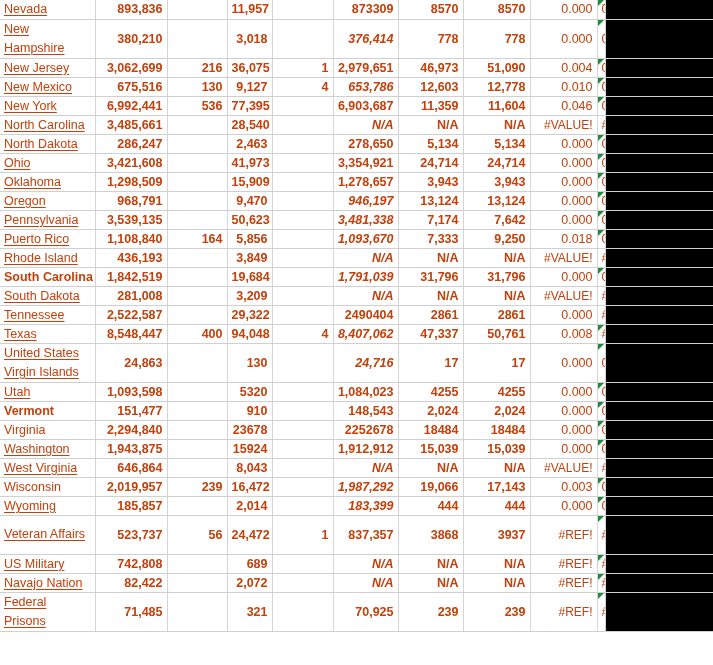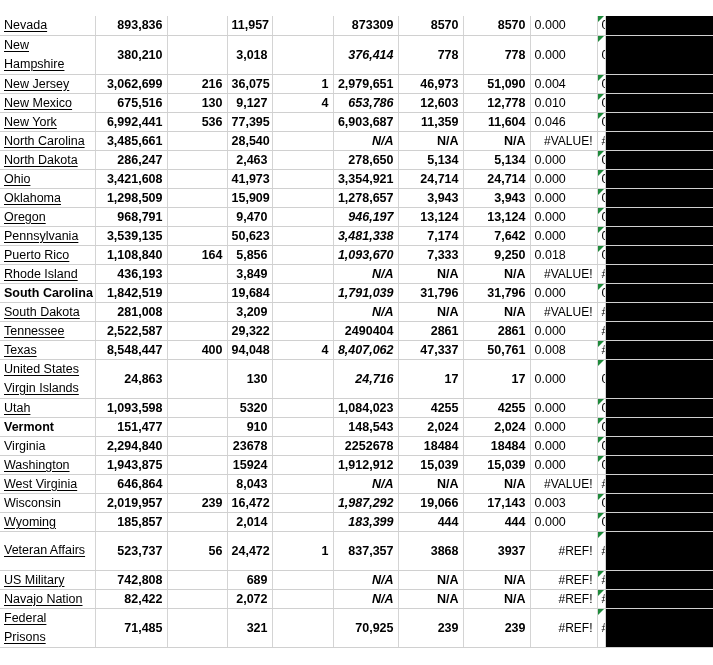--- a/index.html
+++ b/index.html
@@ -11,22 +11,21 @@
   #sheet{
     position:relative;
     width:713px;height:665px;
     box-sizing:border-box;
   }
   table.grid{
     border-collapse:collapse;
     table-layout:fixed;
     width:713px;
     font-size:12.5px;
-    color:#000000;
-    margin-top:16px;
+    color:#c2410c;
   }
   table.grid td{
     border-right:1px solid #d4d4d4;
     border-bottom:1px solid #d0d0d0;
     padding:0 4px;
     overflow:hidden;
     white-space:nowrap;
     vertical-align:middle;
     height:19px;
     line-height:14px;
@@ -76,20 +75,21 @@
   }
   td.num.ital{font-style:italic;}
   td.err{
     text-align:right;
     font-weight:normal;
     padding-right:5px;
     font-size:12px;
   }
   td.err.center{text-align:center;padding-right:4px;}
   td.plain{
+    text-align:right;
     font-weight:normal;
     padding-right:5px;
   }
   td.blank{}
   td.bar{
     background:#000000;
     border-right:0;
     border-bottom:0;
     padding:0;
   }

